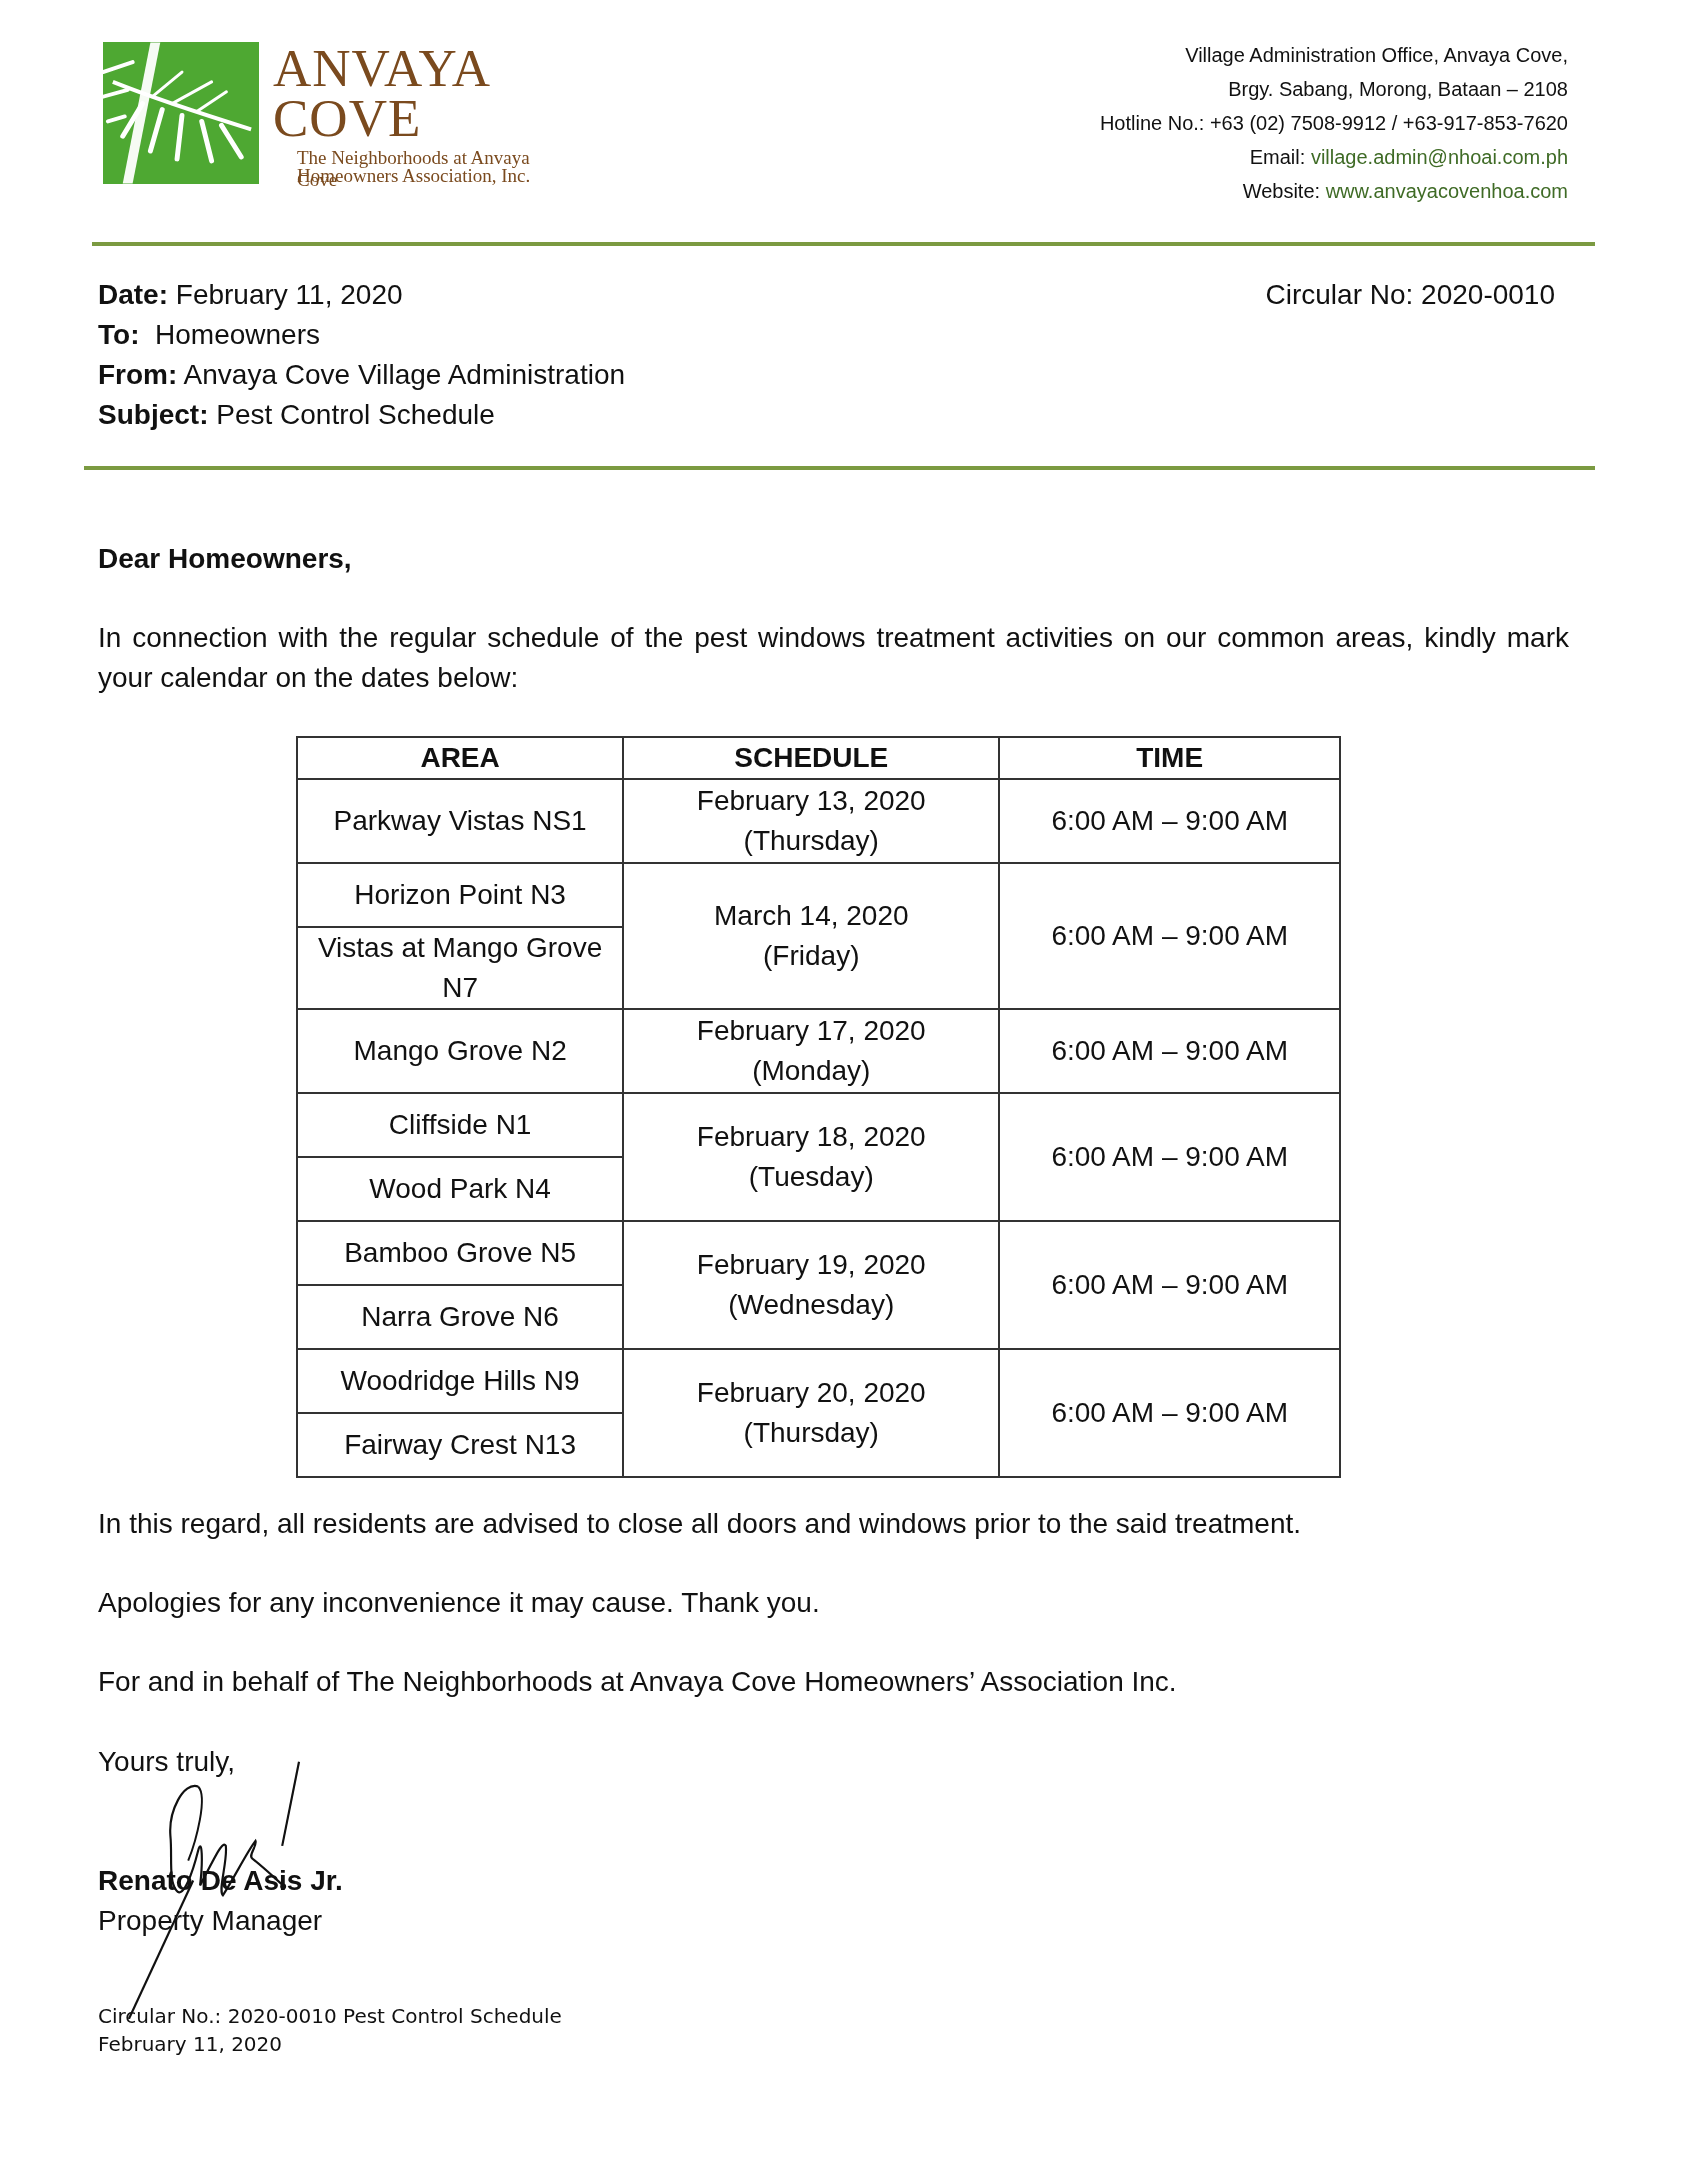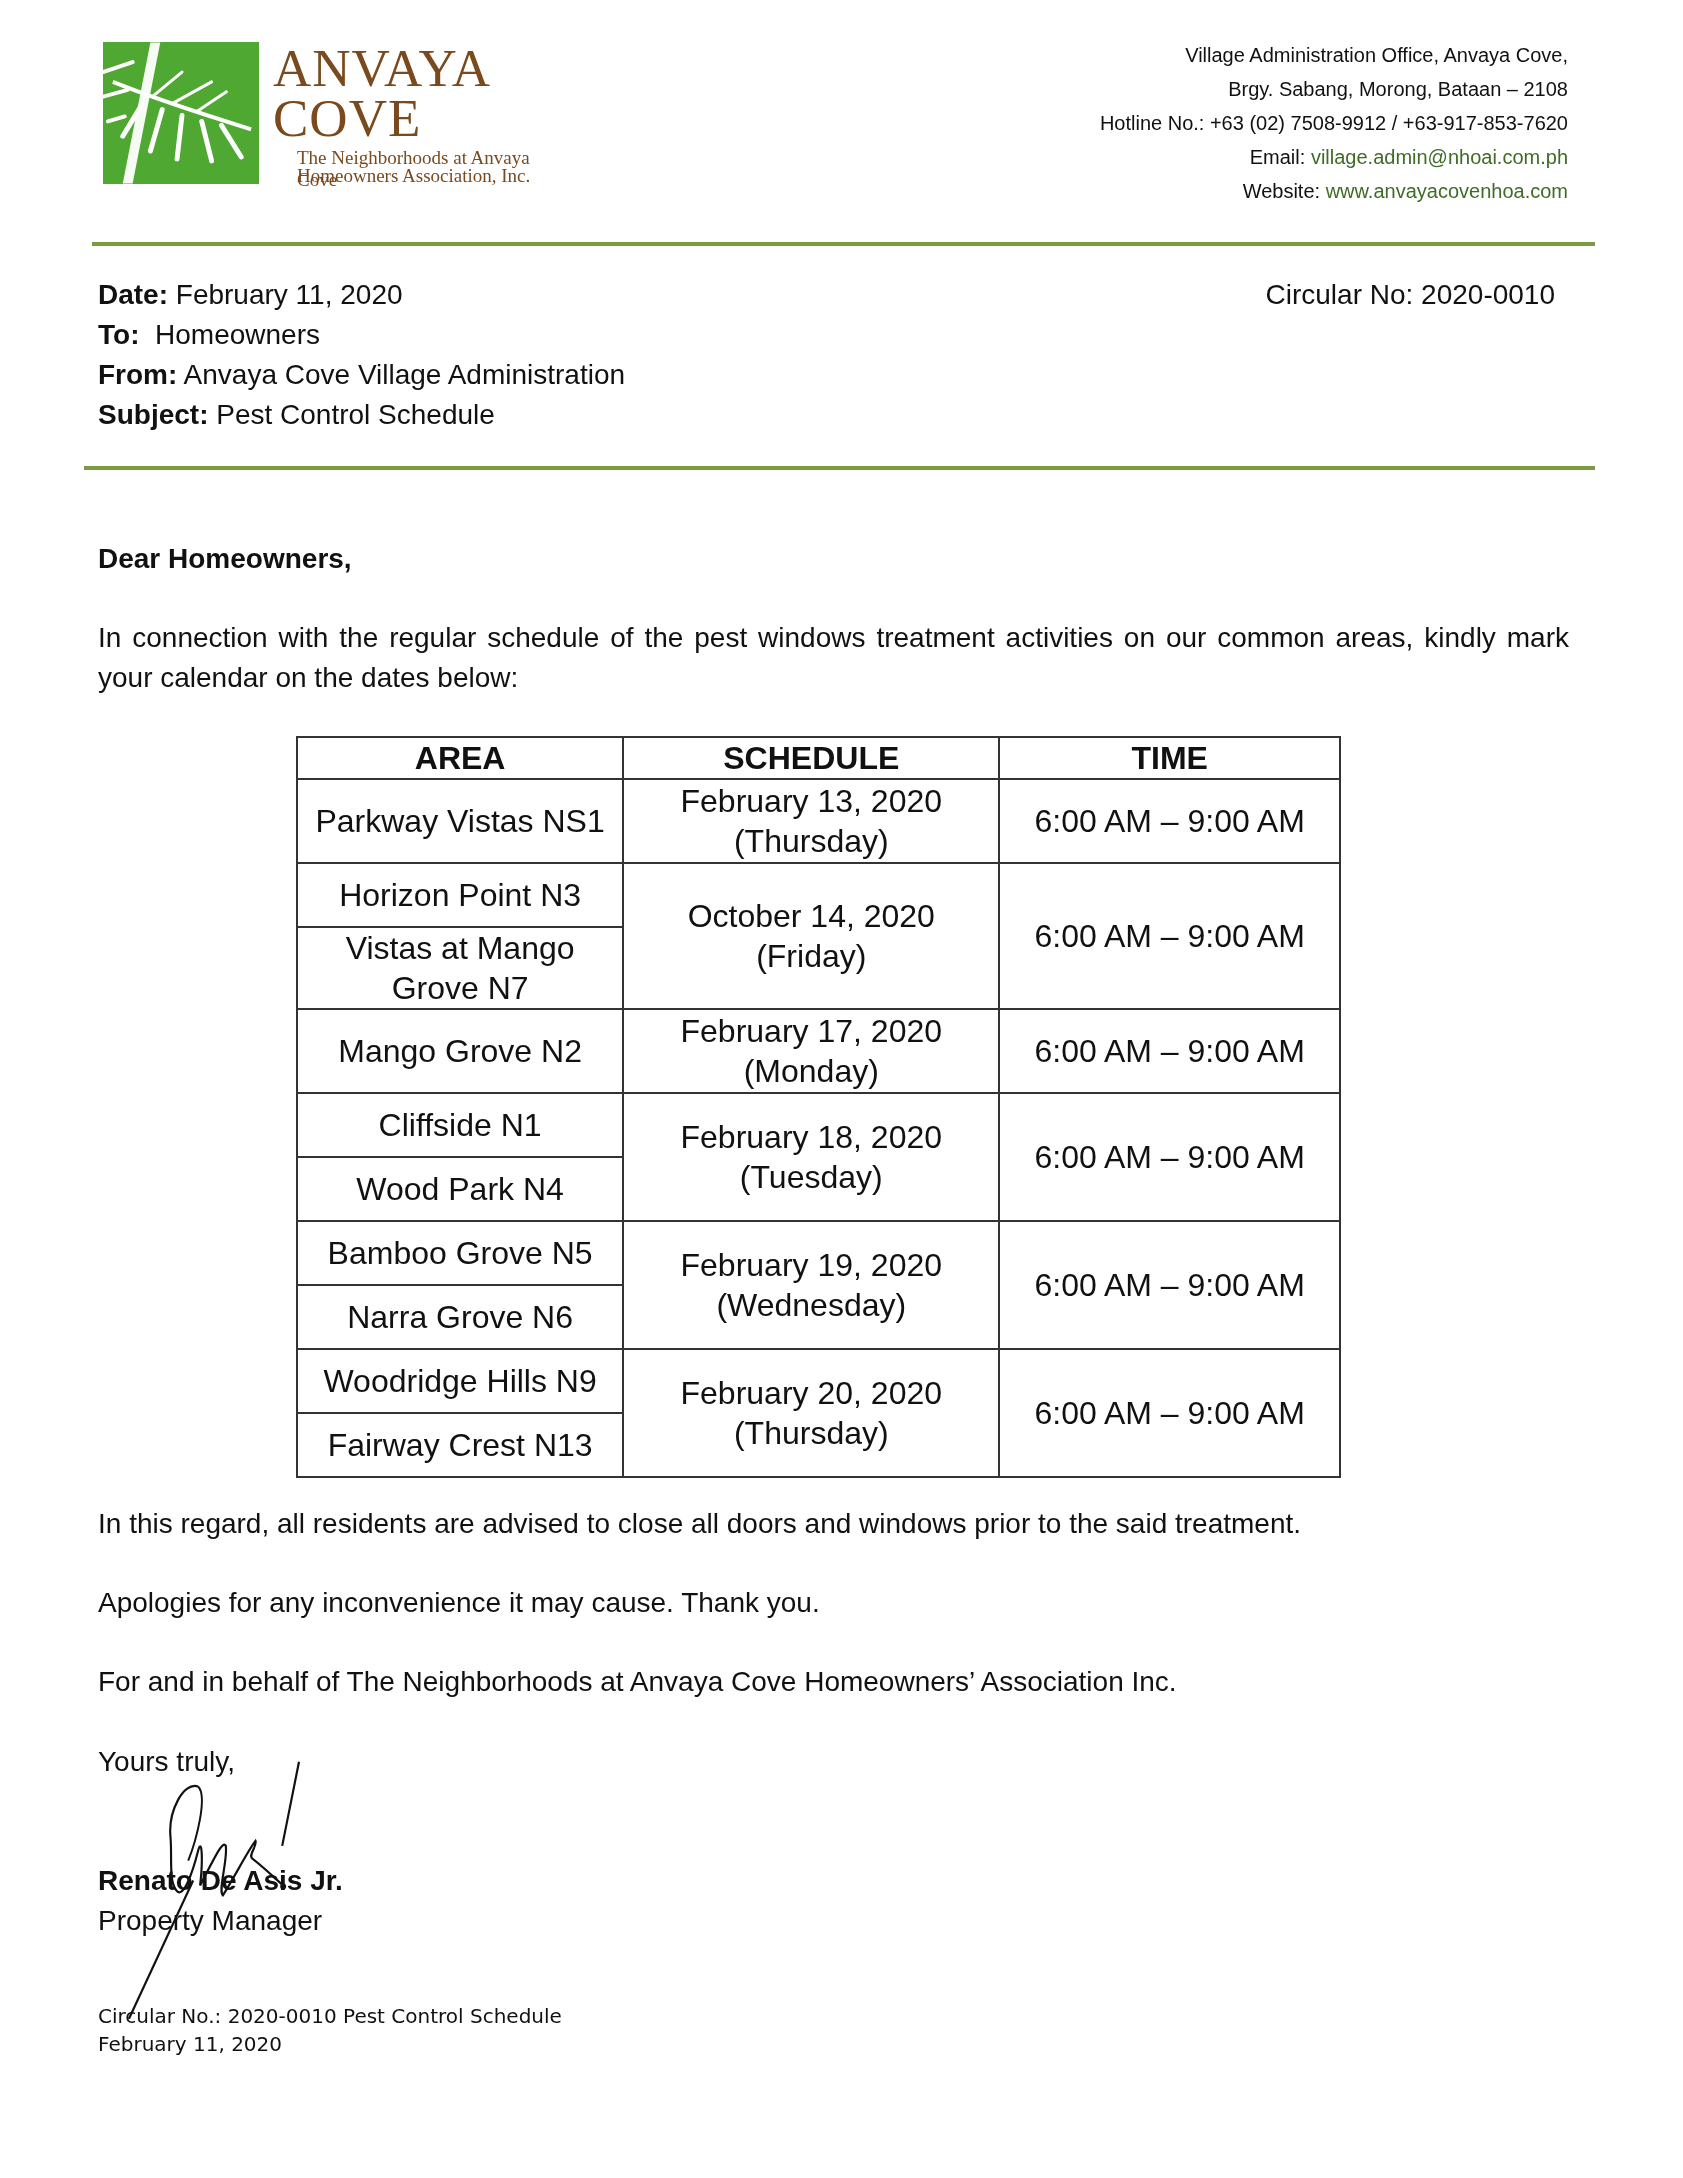--- a/index.html
+++ b/index.html
@@ -29,21 +29,21 @@
   #memo { left:98px; top:275px; font-size:28px; line-height:40px; }
   #memo b { font-weight:bold; }
   #circular { right:128px; top:275px; font-size:28px; line-height:40px; }
 
   
   .para { position:absolute; left:98px; width:1471px; font-size:28px; line-height:40px; }
   #salutation { top:539px; font-weight:bold; }
   #intro { top:618px; text-align:justify; text-align-last:left; }
 
   
-  #schedule-table { position:absolute; left:296px; top:736px; width:1045px; border-collapse:collapse; font-size:32px; }
+  #schedule-table { position:absolute; left:296px; top:736px; width:1045px; border-collapse:collapse; font-size:28px; }
   #schedule-table td, #schedule-table th { border:2px solid #333; text-align:center; vertical-align:middle; padding:0 6px; line-height:40px; }
   #schedule-table th { font-weight:bold; height:38px; }
   .c-area { width:280px; }
   .c-sched { width:325px; }
   .c-time { width:293px; }
 
   #closing1 { top:1504px; }
   #closing2 { top:1583px; }
   #closing3 { top:1662px; }
   #yours { top:1742px; }
@@ -109,21 +109,21 @@
         <td class="c-area" style="height: 82px;">Parkway Vistas NS1</td>
         <td class="c-sched" rowspan="1">
           <div>February 13, 2020</div>
           <div>(Thursday)</div>
         </td>
         <td class="c-time" rowspan="1">6:00 AM – 9:00 AM</td>
       </tr>
       <tr>
         <td class="c-area" style="height: 62px;">Horizon Point N3</td>
         <td class="c-sched" rowspan="2">
-          <div>October 14, 2020</div>
+          <div>March 14, 2020</div>
           <div>(Friday)</div>
         </td>
         <td class="c-time" rowspan="2">6:00 AM – 9:00 AM</td>
       </tr>
       <tr>
         <td class="c-area" style="height: 62px;">Vistas at Mango Grove N7</td>
       </tr>
       <tr>
         <td class="c-area" style="height: 82px;">Mango Grove N2</td>
         <td class="c-sched" rowspan="1">

